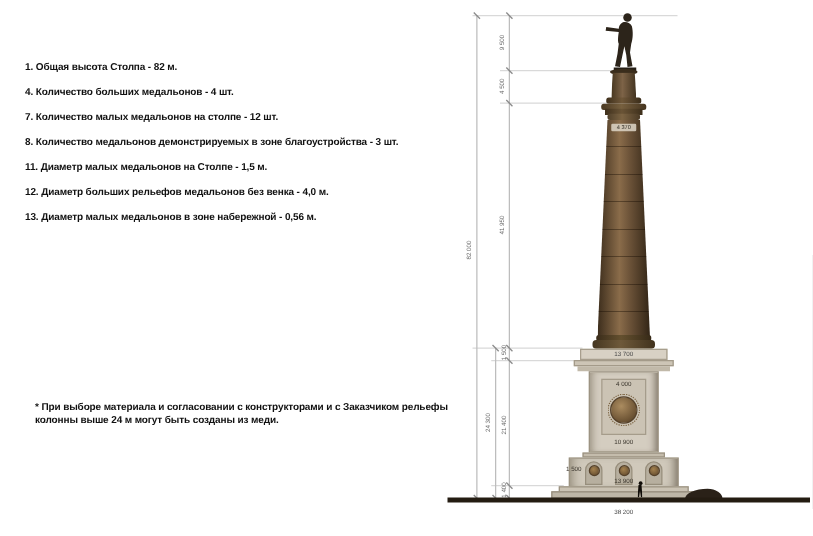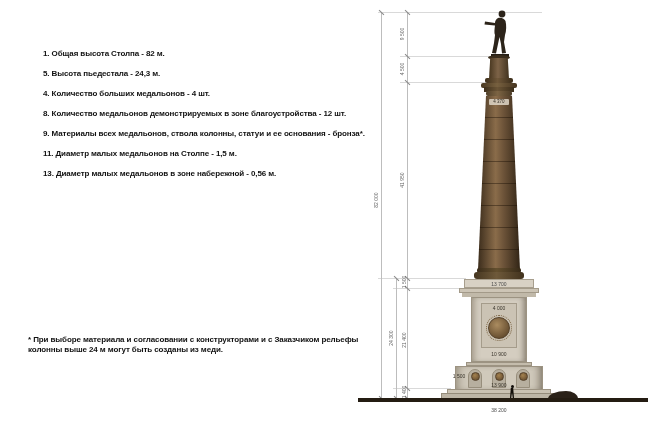--- a/index.html
+++ b/index.html
@@ -1,23 +1,23 @@
 <!DOCTYPE html>
 <html><head>
 <meta charset="utf-8">
 <style>
   html,body{margin:0;padding:0;background:#e8e8e8;}
   .page{position:relative;width:650px;height:429px;background:#ffffff;overflow:hidden;
         font-family:"Liberation Sans",sans-serif;}
   .abs{position:absolute;}
   
-  .specs{position:absolute;left:43px;top:50px;width:352px;}
+  .specs{position:absolute;left:20px;top:50px;width:352px;}
   .spec-item{font-size:8px;font-weight:700;color:#111;line-height:8px;margin-bottom:12px;
              letter-spacing:-0.1px;white-space:nowrap;}
-  .footnote{position:absolute;left:28px;top:335px;width:358px;font-size:8px;font-weight:700;
+  .footnote{position:absolute;left:28px;top:321px;width:358px;font-size:8px;font-weight:700;
             color:#111;line-height:10px;letter-spacing:-0.1px;}
   
   .dimline{position:absolute;width:1px;background:#bdbdbd;}
   .ext{position:absolute;height:1px;background:#d9d9d9;}
   .tick{position:absolute;width:7px;height:1px;background:#8a8a8a;transform:rotate(45deg);}
   .vlab{position:absolute;width:34px;text-align:center;font-size:5px;color:#666;
         transform:rotate(-90deg);transform-origin:center;line-height:6px;}
   .hlab{position:absolute;text-align:center;font-size:5px;color:#4a4a4a;line-height:6px;}
   .onlab{position:absolute;text-align:center;font-size:5px;color:#3a352c;line-height:6px;}
   
@@ -82,25 +82,25 @@
   .person-head{position:absolute;left:511px;top:385px;width:3px;height:3px;border-radius:50%;
         background:#100c08;}
 </style>
 </head>
 <body>
 
 <div class="page">
 
   <div class="specs">
     <div class="spec-item">1. Общая высота Столпа - 82 м.</div>
-    <div class="spec-item">5. Высота пьедестала - 24,3 м.</div>
     <div class="spec-item">4. Количество больших медальонов - 4 шт.</div>
-    <div class="spec-item">8. Количество медальонов демонстрируемых в зоне благоустройства - 12 шт.</div>
-    <div class="spec-item">9. Материалы всех медальонов, ствола колонны, статуи и ее основания - бронза*.</div>
+    <div class="spec-item">7. Количество малых медальонов на столпе - 12 шт.</div>
+    <div class="spec-item">8. Количество медальонов демонстрируемых в зоне благоустройства - 3 шт.</div>
     <div class="spec-item">11. Диаметр малых медальонов на Столпе - 1,5 м.</div>
+    <div class="spec-item">12. Диаметр больших рельефов медальонов  без венка - 4,0 м.</div>
     <div class="spec-item">13. Диаметр малых медальонов в зоне набережной - 0,56 м.</div>
   </div>
   <div class="footnote">* При выборе материала и согласовании с конструкторами и с Заказчиком рельефы колонны выше 24 м могут быть созданы из меди.</div>
 
   <div>
 
     <div class="ext" style="left:378px;top:12px;width:164px;"></div>
     <div class="ext" style="left:400px;top:56px;width:92px;"></div>
     <div class="ext" style="left:400px;top:82px;width:86px;"></div>
     <div class="ext" style="left:378px;top:278px;width:88px;"></div>

